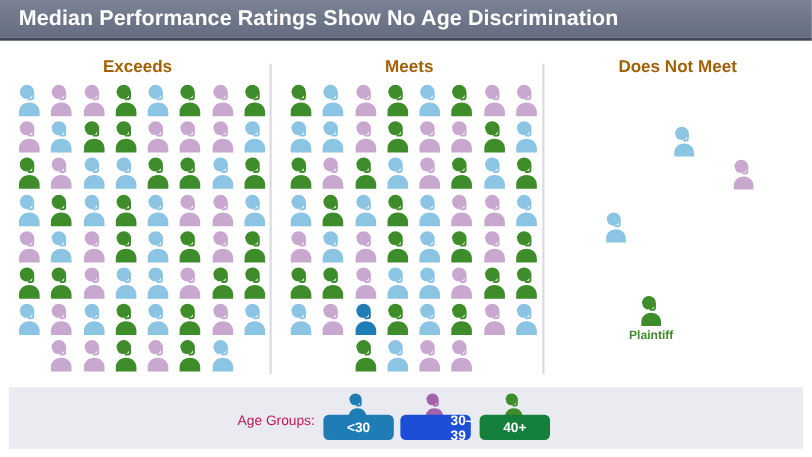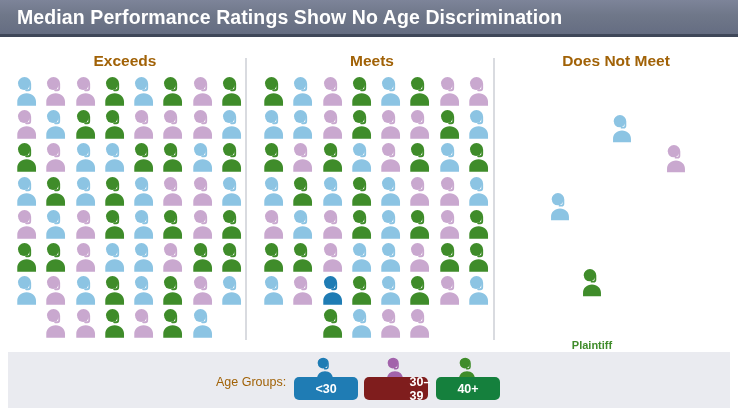--- a/index.html
+++ b/index.html
@@ -124,21 +124,21 @@
     top: 352px;
     width: 722px;
     height: 56px;
     background: #eaebf0;
   }
   #legend-label {
     position: absolute;
     left: 208px;
     top: 23px;
     font-size: 12.5px;
-    color: #a16207;
+    color: #be185d;
     white-space: nowrap;
   }
   .legend-item {
     position: absolute;
     top: 3px;
     width: 72px;
     height: 50px;
   }
   #legend-item-0 { left: 282px; }
   #legend-item-1 { left: 352px; }
@@ -1354,21 +1354,21 @@
       </div>
       <div class="scatter-item" style="left: 82px; top: 192px;">
         <svg class="person" viewBox="0 0 30 34" xmlns="http://www.w3.org/2000/svg">
           <g fill="#3f8c2a">
             <circle cx="12.4" cy="10.2" r="6.1"></circle>
             <path d="M6.0 10.0a6.8 6.8 0 0 1 13.6 0v4.6a3.0 3.0 0 0 1 -3.0 3.0h-2.1a0.95 0.95 0 0 1 0 -1.9h2.1a1.1 1.1 0 0 0 1.1 -1.1v-4.6a4.9 4.9 0 0 0 -9.8 0z"></path>
             <path d="M15.0 19.6c5.6 0 9.6 3.9 9.6 8.8v4.0H5.4v-4.0c0-4.9 4.0-8.8 9.6-8.8z"></path>
           </g>
         </svg>
       </div>
-      <div class="scatter-label" style="left: 61px; top: 225px; margin-top: 40px;">Plaintiff</div>
+      <div class="scatter-label" style="left: 61px; top: 225px;">Plaintiff</div>
     </div>
 
   <div id="legend">
     <div id="legend-label">Age Groups:</div>
     <div class="legend-item" id="legend-item-0">
         <div class="legend-icon-wrap">
           <svg class="person" viewBox="0 0 30 34" xmlns="http://www.w3.org/2000/svg">
             <g fill="#1f7cb4">
               <circle cx="12.4" cy="10.2" r="6.1"></circle>
               <path d="M6.0 10.0a6.8 6.8 0 0 1 13.6 0v4.6a3.0 3.0 0 0 1 -3.0 3.0h-2.1a0.95 0.95 0 0 1 0 -1.9h2.1a1.1 1.1 0 0 0 1.1 -1.1v-4.6a4.9 4.9 0 0 0 -9.8 0z"></path>
@@ -1381,21 +1381,21 @@
     <div class="legend-item" id="legend-item-1">
         <div class="legend-icon-wrap">
           <svg class="person" viewBox="0 0 30 34" xmlns="http://www.w3.org/2000/svg">
             <g fill="#a263ab">
               <circle cx="12.4" cy="10.2" r="6.1"></circle>
               <path d="M6.0 10.0a6.8 6.8 0 0 1 13.6 0v4.6a3.0 3.0 0 0 1 -3.0 3.0h-2.1a0.95 0.95 0 0 1 0 -1.9h2.1a1.1 1.1 0 0 0 1.1 -1.1v-4.6a4.9 4.9 0 0 0 -9.8 0z"></path>
               <path d="M15.0 19.6c5.6 0 9.6 3.9 9.6 8.8v4.0H5.4v-4.0c0-4.9 4.0-8.8 9.6-8.8z"></path>
             </g>
           </svg>
         </div>
-        <div class="legend-pill" style="background: #7f1d1d; padding-left: 48px;">30–39</div>
+        <div class="legend-pill" style="background: #1d4ed8; padding-left: 48px;">30–39</div>
       </div>
     <div class="legend-item" id="legend-item-2">
         <div class="legend-icon-wrap">
           <svg class="person" viewBox="0 0 30 34" xmlns="http://www.w3.org/2000/svg">
             <g fill="#3f8c2a">
               <circle cx="12.4" cy="10.2" r="6.1"></circle>
               <path d="M6.0 10.0a6.8 6.8 0 0 1 13.6 0v4.6a3.0 3.0 0 0 1 -3.0 3.0h-2.1a0.95 0.95 0 0 1 0 -1.9h2.1a1.1 1.1 0 0 0 1.1 -1.1v-4.6a4.9 4.9 0 0 0 -9.8 0z"></path>
               <path d="M15.0 19.6c5.6 0 9.6 3.9 9.6 8.8v4.0H5.4v-4.0c0-4.9 4.0-8.8 9.6-8.8z"></path>
             </g>
           </svg>

